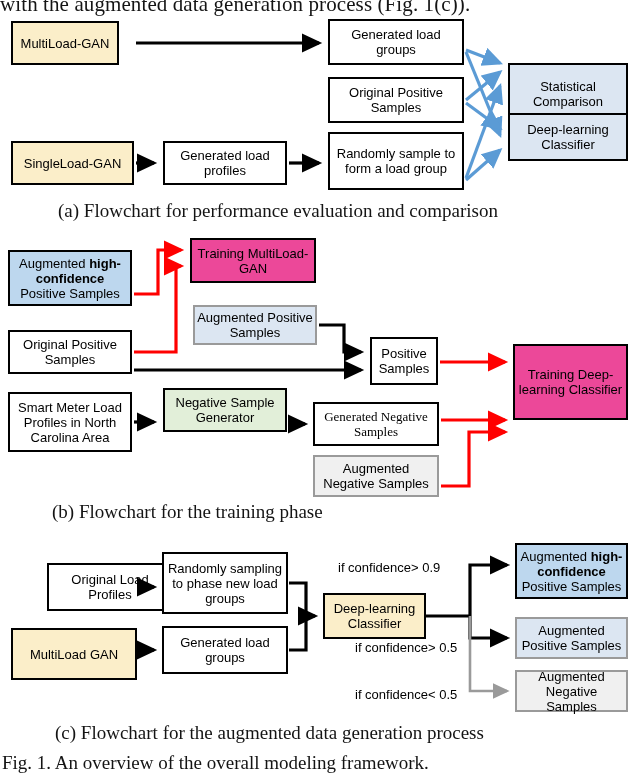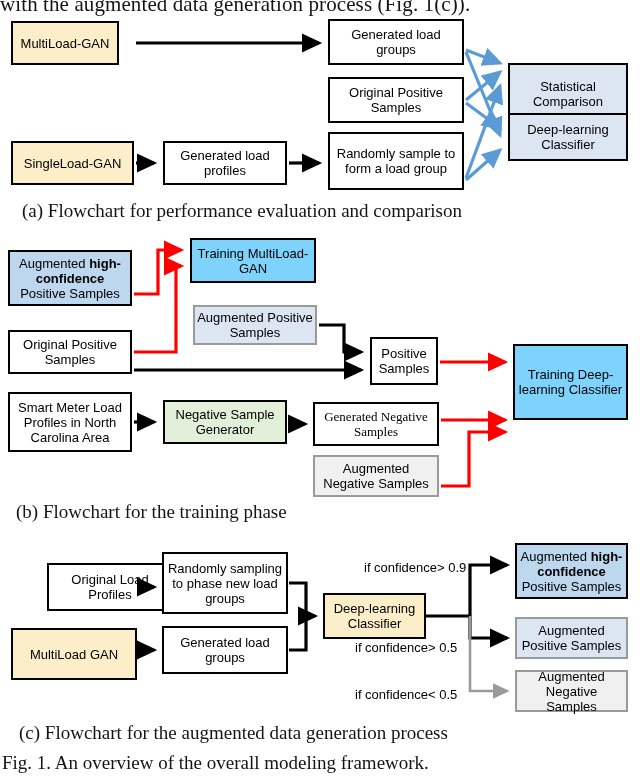--- a/index.html
+++ b/index.html
@@ -21,32 +21,32 @@
     font-family:"Liberation Sans",sans-serif;
     font-size:13px;line-height:15px;color:#000;
     padding:1px 2px;
   }
   .box.grayborder{border:2px solid #9a9a9a;}
   .box b{font-weight:bold;}
 
   .fill-cream   {background:#fbeec9;}
   .fill-bluemid {background:#bdd7ee;}
   .fill-bluelt  {background:#dce6f2;}
-  .fill-peach   {background:#7dd3fc;}
+  .fill-peach   {background:#ec4899;}
   .fill-green   {background:#e2efd9;}
   .fill-gray    {background:#f0f0f0;}
 
   
   svg.conn{position:absolute;left:0;top:0;width:640px;height:776px;overflow:visible;pointer-events:none;}
 
   
   .caption{
     position:absolute;
     font-family:"Liberation Serif",serif;
-    font-size:19px;color:#141414;white-space:nowrap;
+    font-size:19px;color:#141414;white-space:nowrap;margin-left:36px;
   }
   .figcap{
     position:absolute;
     font-family:"Liberation Serif",serif;
     font-size:19px;color:#141414;white-space:nowrap;
   }
   .condlbl{
     position:absolute;
     font-family:"Liberation Sans",sans-serif;
     font-size:13px;color:#000;white-space:nowrap;
@@ -84,21 +84,21 @@
   <div class="box fill-peach" style="left:190px;top:238px;width:126px;height:45px;">Training MultiLoad-GAN</div>
 
   <div class="box fill-bluelt grayborder" style="left:193px;top:305px;width:124px;height:40px;">Augmented Positive Samples</div>
 
   <div class="box" style="left:8px;top:330px;width:124px;height:44px;">Original Positive Samples</div>
 
   <div class="box" style="left:370px;top:337px;width:68px;height:48px;">Positive Samples</div>
 
   <div class="box" style="left:8px;top:392px;width:124px;height:60px;">Smart Meter Load Profiles in North Carolina Area</div>
 
-  <div class="box fill-green" style="left:163px;top:400px;width:124px;height:44px;">Negative Sample Generator</div>
+  <div class="box fill-green" style="left:163px;top:388px;width:124px;height:44px;">Negative Sample Generator</div>
 
   <div class="box" style="left:313px;top:402px;width:126px;height:44px;font-family:Liberation Serif, serif;">Generated Negative Samples</div>
 
   <div class="box fill-gray grayborder" style="left:313px;top:455px;width:126px;height:42px;">Augmented Negative Samples</div>
 
   <div class="box fill-peach" style="left:513px;top:344px;width:115px;height:76px;">Training Deep-learning Classifier</div>
 
   <div class="caption" style="left:16px;top:501px;">(b) Flowchart for the training phase</div>
 
   <div class="box" style="left:11px;top:563px;width:126px;height:48px;margin-left:36px;">Original Load Profiles</div>
@@ -112,21 +112,21 @@
   <div class="box fill-cream" style="left:323px;top:593px;width:103px;height:46px;">Deep-learning Classifier</div>
 
   <div class="box fill-bluemid" style="left:515px;top:543px;width:113px;height:56px;">
     <span><span>Augmented </span><b>high-confidence</b><span> Positive Samples</span></span>
   </div>
 
   <div class="box fill-bluelt grayborder" style="left:515px;top:617px;width:113px;height:42px;">Augmented Positive Samples</div>
 
   <div class="box fill-gray grayborder" style="left:515px;top:670px;width:113px;height:42px;">Augmented Negative Samples</div>
 
-  <div class="condlbl" style="left:364px;top:560px;text-align:center;">if confidence&gt; 0.9</div>
+  <div class="condlbl" style="left:338px;top:560px;text-align:center;">if confidence&gt; 0.9</div>
   <div class="condlbl" style="left:355px;top:640px;">if confidence&gt; 0.5</div>
   <div class="condlbl" style="left:355px;top:687px;">if confidence&lt; 0.5</div>
 
   <div class="caption" style="left:19px;top:722px;">(c) Flowchart for the augmented data generation process</div>
 
   <div class="figcap" style="left:2px;top:752px;">Fig. 1.   An overview of the overall modeling framework.</div>
 
   <svg class="conn" viewBox="0 0 640 776">
     <defs>
       <marker id="ahB" markerWidth="7" markerHeight="7" refX="5.4" refY="3" orient="auto" markerUnits="strokeWidth">

